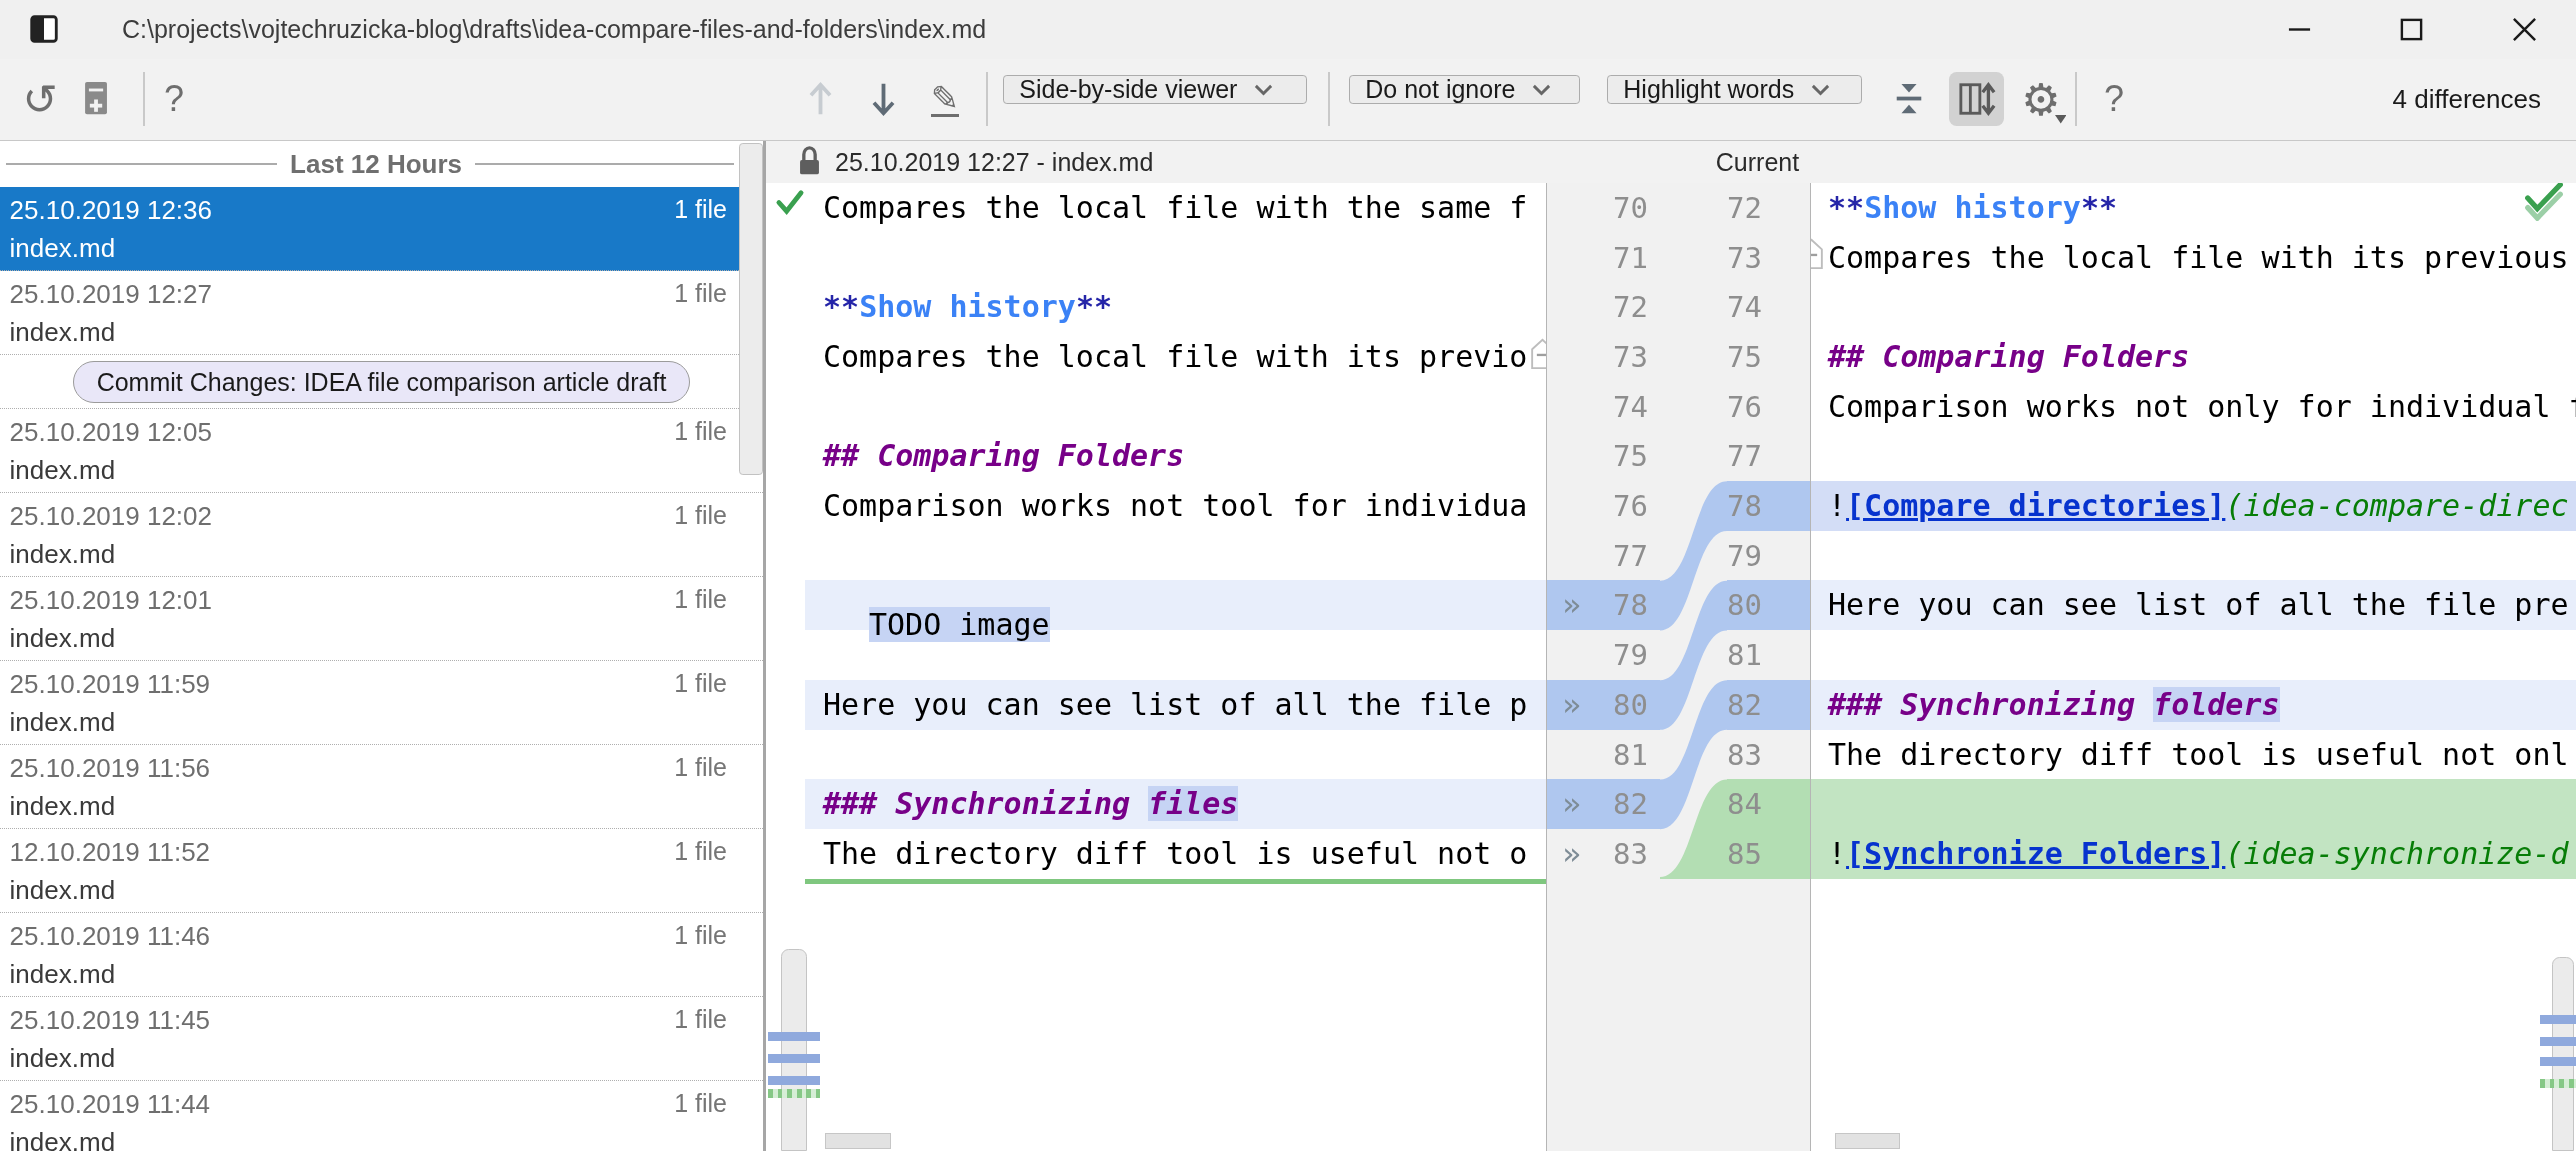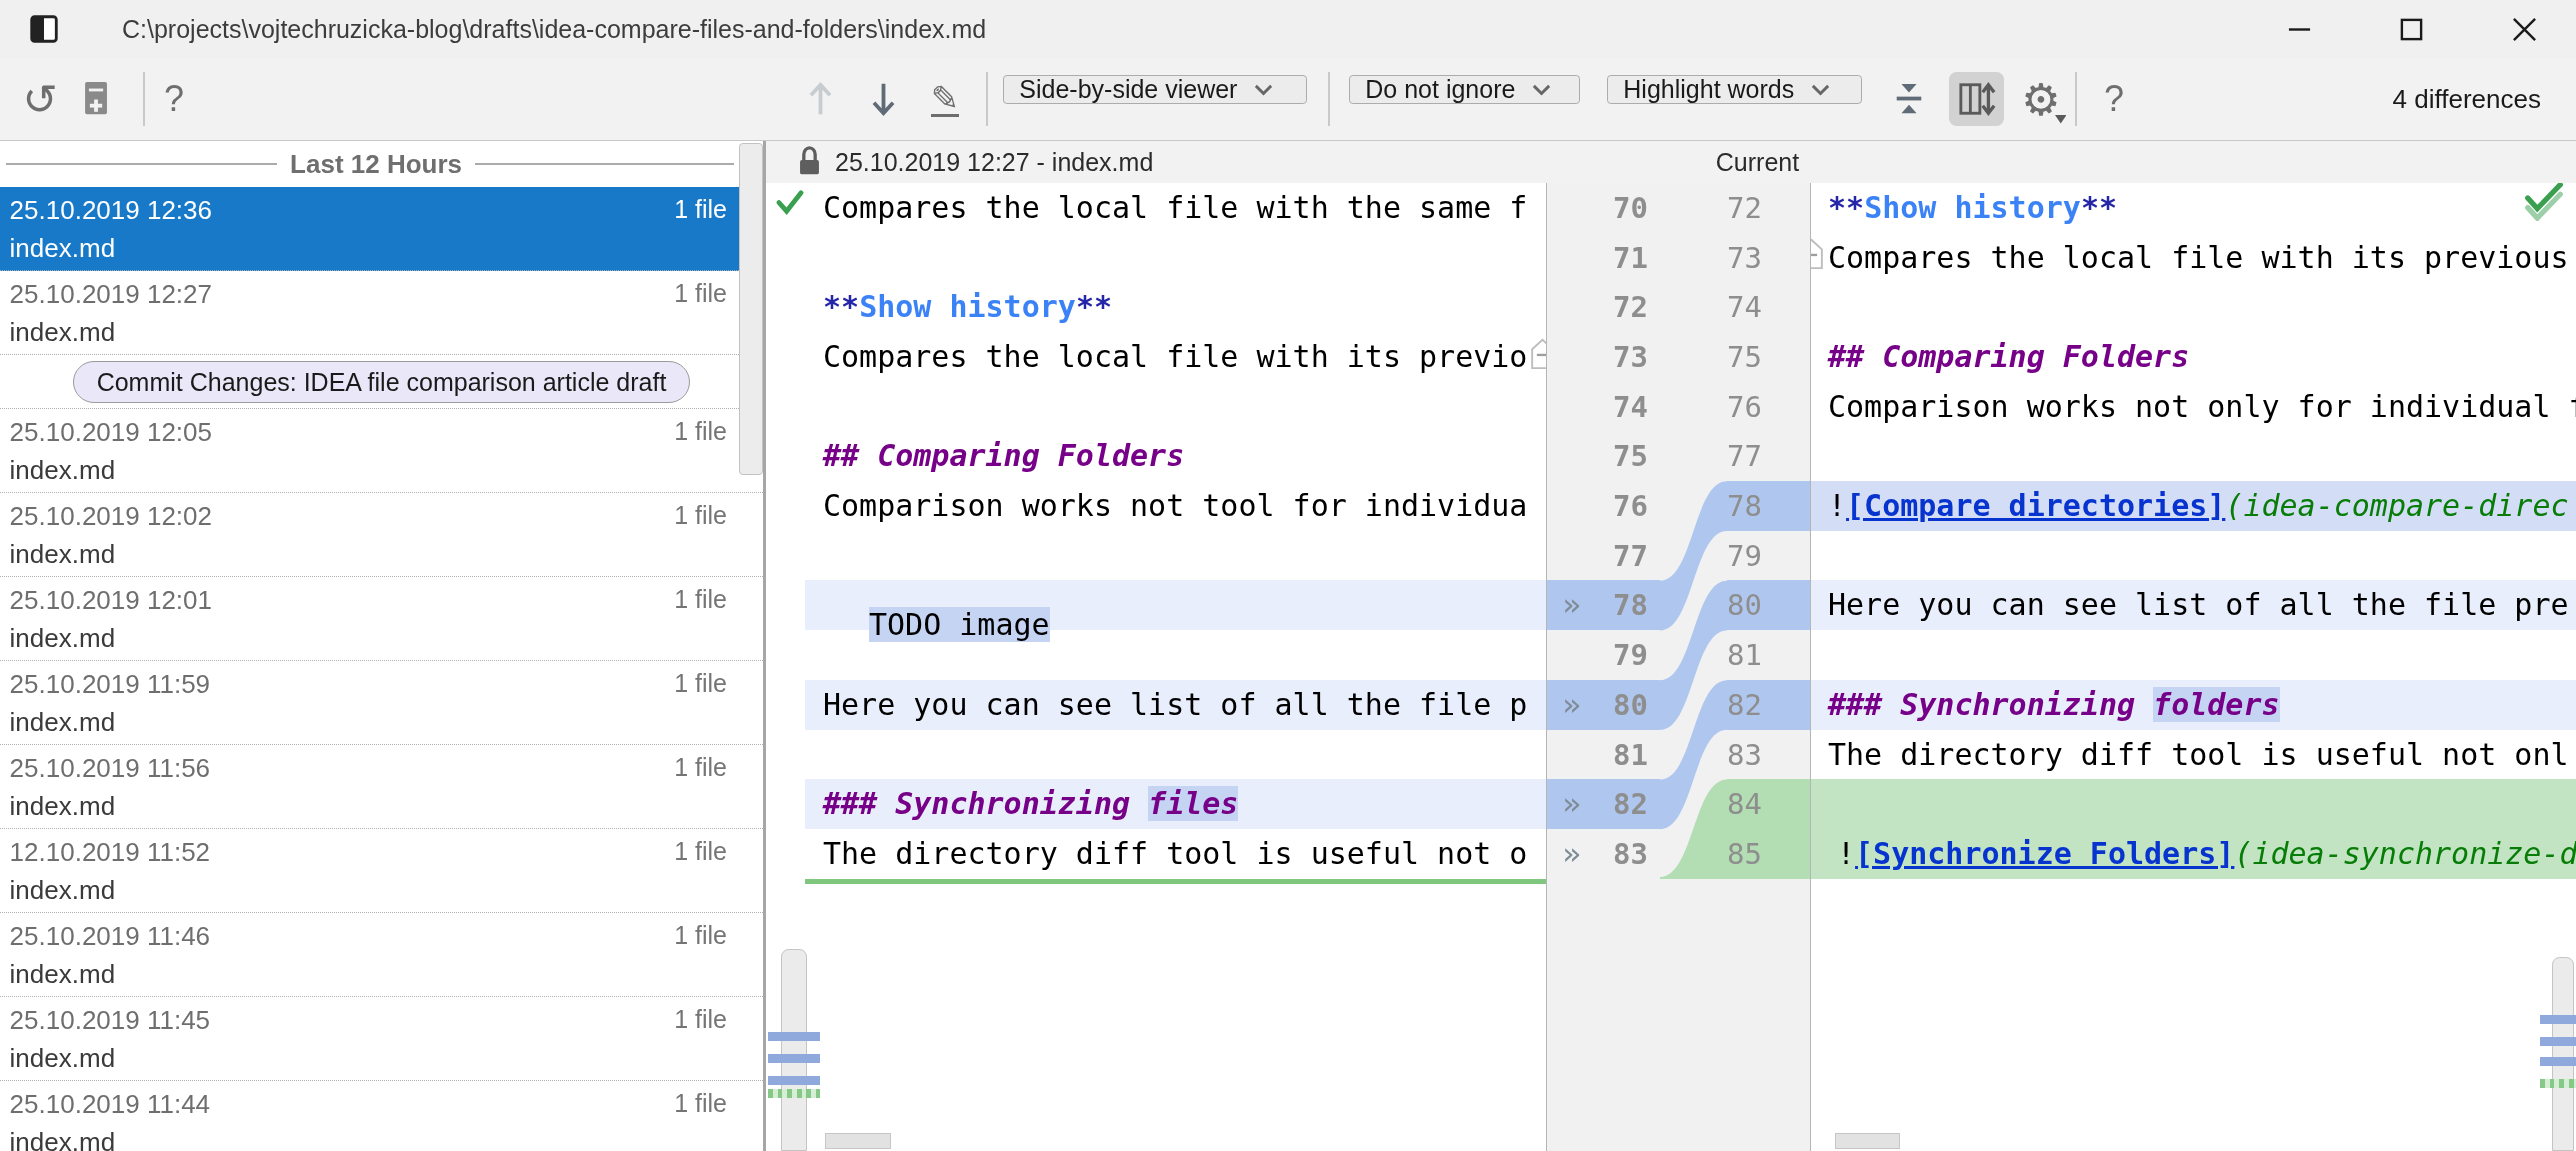--- a/index.html
+++ b/index.html
@@ -63,21 +63,21 @@
   .c-bold{color:#3b82f6;font-weight:bold;}
   .c-header{color:#770088;font-weight:bold;font-style:italic;}
   .c-link{color:#0733CE;font-weight:bold;text-decoration:underline;}
   .c-url{color:#077D07;font-style:italic;}
   .insert-line{position:absolute;left:39px;right:0;height:4.8px;background:#7FC77F;}
 
   .gut-cell{position:absolute;height:50px;}
   .cell-blue{background:#AFC7EF;}
   .cell-green{background:#B3DEB3;}
   .gut-num{position:absolute;height:50px;line-height:50px;font-family:"DejaVu Sans Mono",monospace;font-size:29px;color:#8E8E8E;text-align:right;}
-  .num-left{left:0;width:101px;font-weight:bold;}
+  .num-left{left:0;width:101px;}
   .num-right{left:113px;width:150px;padding-right:48px;box-sizing:border-box;}
   .gut-chev{position:absolute;left:15.3px;height:50px;line-height:48px;font-family:"DejaVu Sans Mono",monospace;font-size:31px;color:#7E8C96;}
   #ribbons{position:absolute;left:113px;top:0;width:67px;height:696px;}
   .rib-mod{fill:#AFC7EF;} .rib-ins{fill:#B3DEB3;}
 
   .fold-marker{position:absolute;width:25px;height:32px;}
 
   
   .v-thumb{position:absolute;width:26px;background:#EBEBEB;border:1px solid #C4C4C4;border-radius:7.6px 7.6px 0 0;box-sizing:border-box;}
   .h-thumb{position:absolute;height:16px;background:#E2E2E2;border:1px solid #C6C6C6;box-sizing:border-box;}
@@ -375,21 +375,21 @@
         <div class="code-row" style="top: 348px; left: 17px;"></div>
         <div class="row-band band-mod" style="top: 397px; left: 0px; right: 0px;"></div>
         <div class="code-row" style="top: 397px; left: 17px;"><span class="c-plain">Here you can see list of all the file pre</span></div>
         <div class="code-row" style="top: 447px; left: 17px;"></div>
         <div class="row-band band-mod" style="top: 497px; left: 0px; right: 0px;"></div>
         <div class="code-row" style="top: 497px; left: 17px;"><span class="c-header">### Synchronizing </span><span class="c-header seg-hl">folders</span></div>
         <div class="code-row" style="top: 547px; left: 17px;"><span class="c-plain">The directory diff tool is useful not onl</span></div>
         <div class="row-band band-ins" style="top: 596px; left: 0px; right: 0px;"></div>
         <div class="code-row" style="top: 596px; left: 17px;"></div>
         <div class="row-band band-ins" style="top: 646px; left: 0px; right: 0px;"></div>
-        <div class="code-row" style="top: 646px; left: 17px; margin-left: 9px;"><span class="c-plain">!</span><span class="c-link">[Synchronize Folders]</span><span class="c-url">(idea-synchronize-d</span></div>
+        <div class="code-row" style="top: 646px; left: 17px;"><span class="c-plain">!</span><span class="c-link">[Synchronize Folders]</span><span class="c-url">(idea-synchronize-d</span></div>
       </div>
     <svg class="fold-marker" style="left:-12.4px;top:55px;" viewBox="0 0 26 34">
       <path d="M2 12 L13 2 L24 12 L24 32 L2 32 Z" fill="#FFFFFF" stroke="#BDBDBD" stroke-width="2"></path>
       <line x1="7" y1="18" x2="19" y2="18" stroke="#9E9E9E" stroke-width="2.5"></line>
     </svg>
     <svg width="48" height="44" viewBox="0 0 50 46" style="position:absolute;right:7.6px;top:-5.7px;">
       <path d="M8 22 L18 33 L42 8" stroke="#3AA04F" stroke-width="5.5" fill="none" stroke-linecap="round"></path>
       <path d="M8 32 L18 43 L42 18" stroke="#3AA04F" stroke-opacity="0.5" stroke-width="5.5" fill="none" stroke-linecap="round"></path>
     </svg>
     <div class="v-thumb" style="left:741px;top:774px;height:194px;width:22px;"></div>

